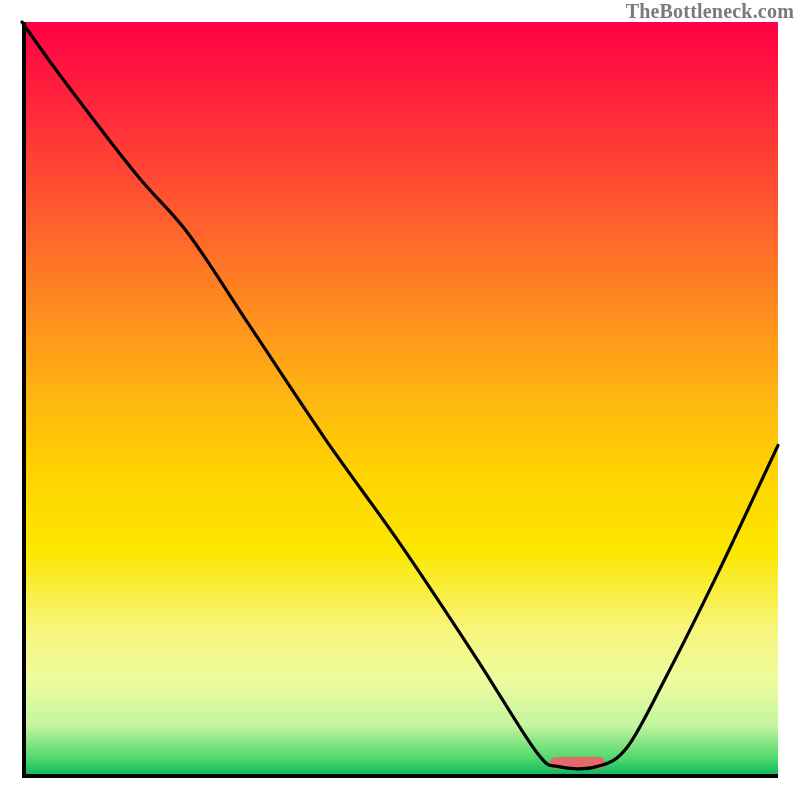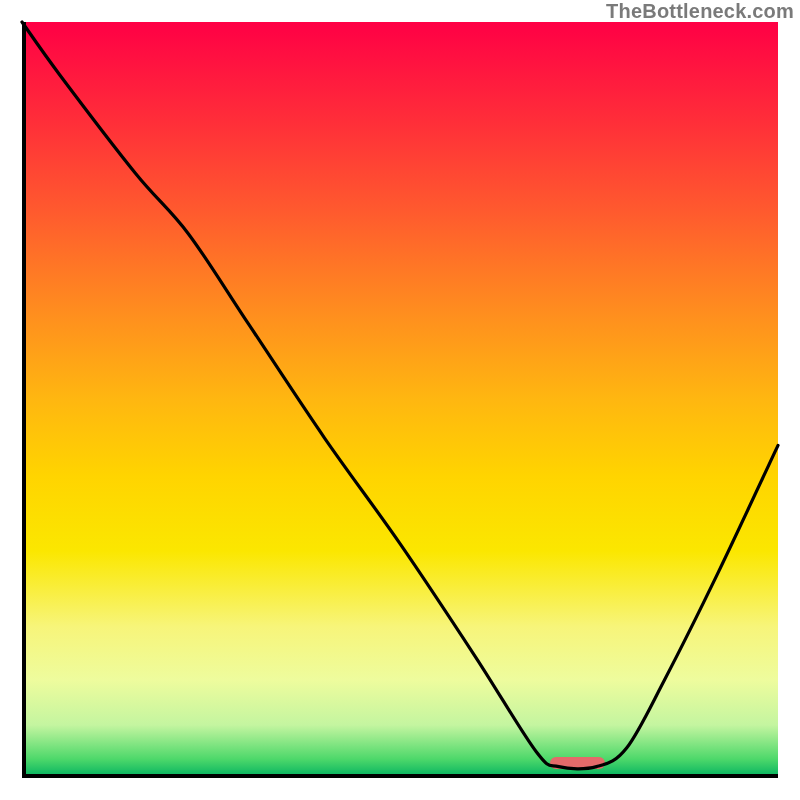--- a/index.html
+++ b/index.html
@@ -57,21 +57,21 @@
     height: 756px;
     box-sizing: border-box;
     border-left: 4px solid #000;
     border-bottom: 4px solid #000;
     pointer-events: none;
   }
   .watermark {
     position: absolute;
     top: 0px;
     right: 6px;
-    font-family: Liberation Sans, sans-serif;
+    font-family: Liberation Serif, serif;
     font-size: 20px;
     font-weight: 600;
     color: #7a7a7a;
     letter-spacing: 0.2px;
   }
 </style>
 </head>
 <body>
 
 <div class="chart-container">

